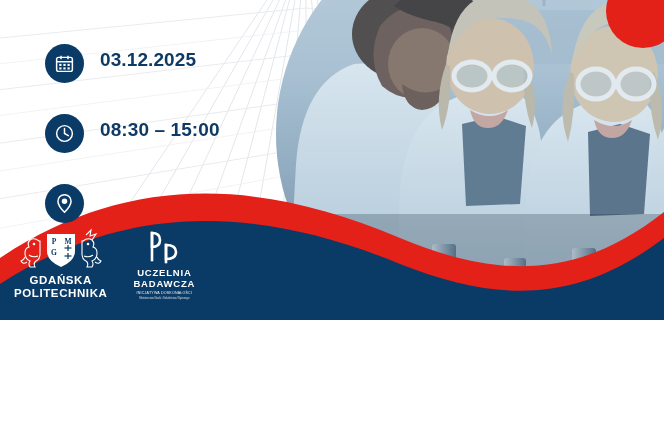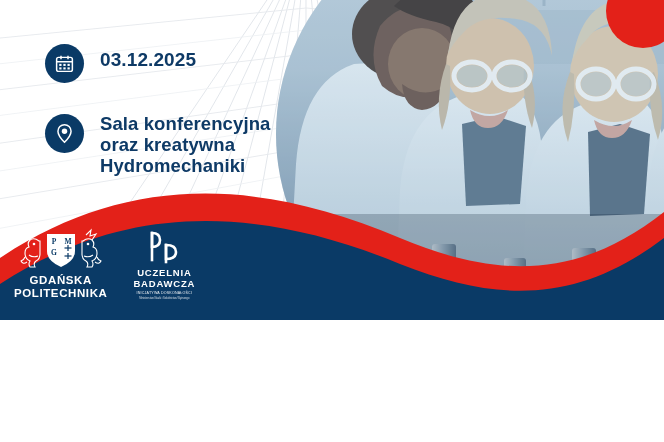--- a/index.html
+++ b/index.html
@@ -263,31 +263,37 @@
             <rect x="15.4" y="12.4" width="2.6" height="2.4"></rect>
             <rect x="6" y="16.4" width="2.6" height="2.4"></rect>
             <rect x="10.7" y="16.4" width="2.6" height="2.4"></rect>
             <rect x="15.4" y="16.4" width="2.6" height="2.4"></rect>
           </g>
         </svg>
       </span>
       <span class="info-text">03.12.2025</span>
     </div>
 
+    <div class="info-row">
+      <span class="icon-circle">
+        <svg width="21" height="21" viewBox="0 0 24 24" fill="none" stroke="#ffffff" stroke-width="1.7" stroke-linecap="round">
+          <circle cx="12" cy="12" r="9"></circle>
+          <polyline points="12,6.4 12,12 16.4,14.4"></polyline>
+        </svg>
+      </span>
+      <span class="info-text">08:30 – 15:00</span>
+    </div>
 
     <div class="info-row loc">
       <span class="icon-circle">
         <svg width="21" height="21" viewBox="0 0 24 24" fill="none" stroke="#ffffff" stroke-width="1.7">
           <path d="M12 22 C12 22 19.5 14.6 19.5 9.4 A7.5 7.5 0 0 0 4.5 9.4 C4.5 14.6 12 22 12 22 Z"></path>
           <circle cx="12" cy="9.4" r="3.1" fill="#ffffff" stroke="none"></circle>
         </svg>
       </span>
-      <span class="info-text">Sala konferencyjna
-oraz  kreatywna
-Hydromechaniki</span>
     </div>
 
   </div>
 
   <div id="footer-logos">
 
     <div class="logo-block">
       <svg width="88" height="44" viewBox="0 0 88 44">
         <g stroke="#ffffff" stroke-width="1.1" fill="none">
 

